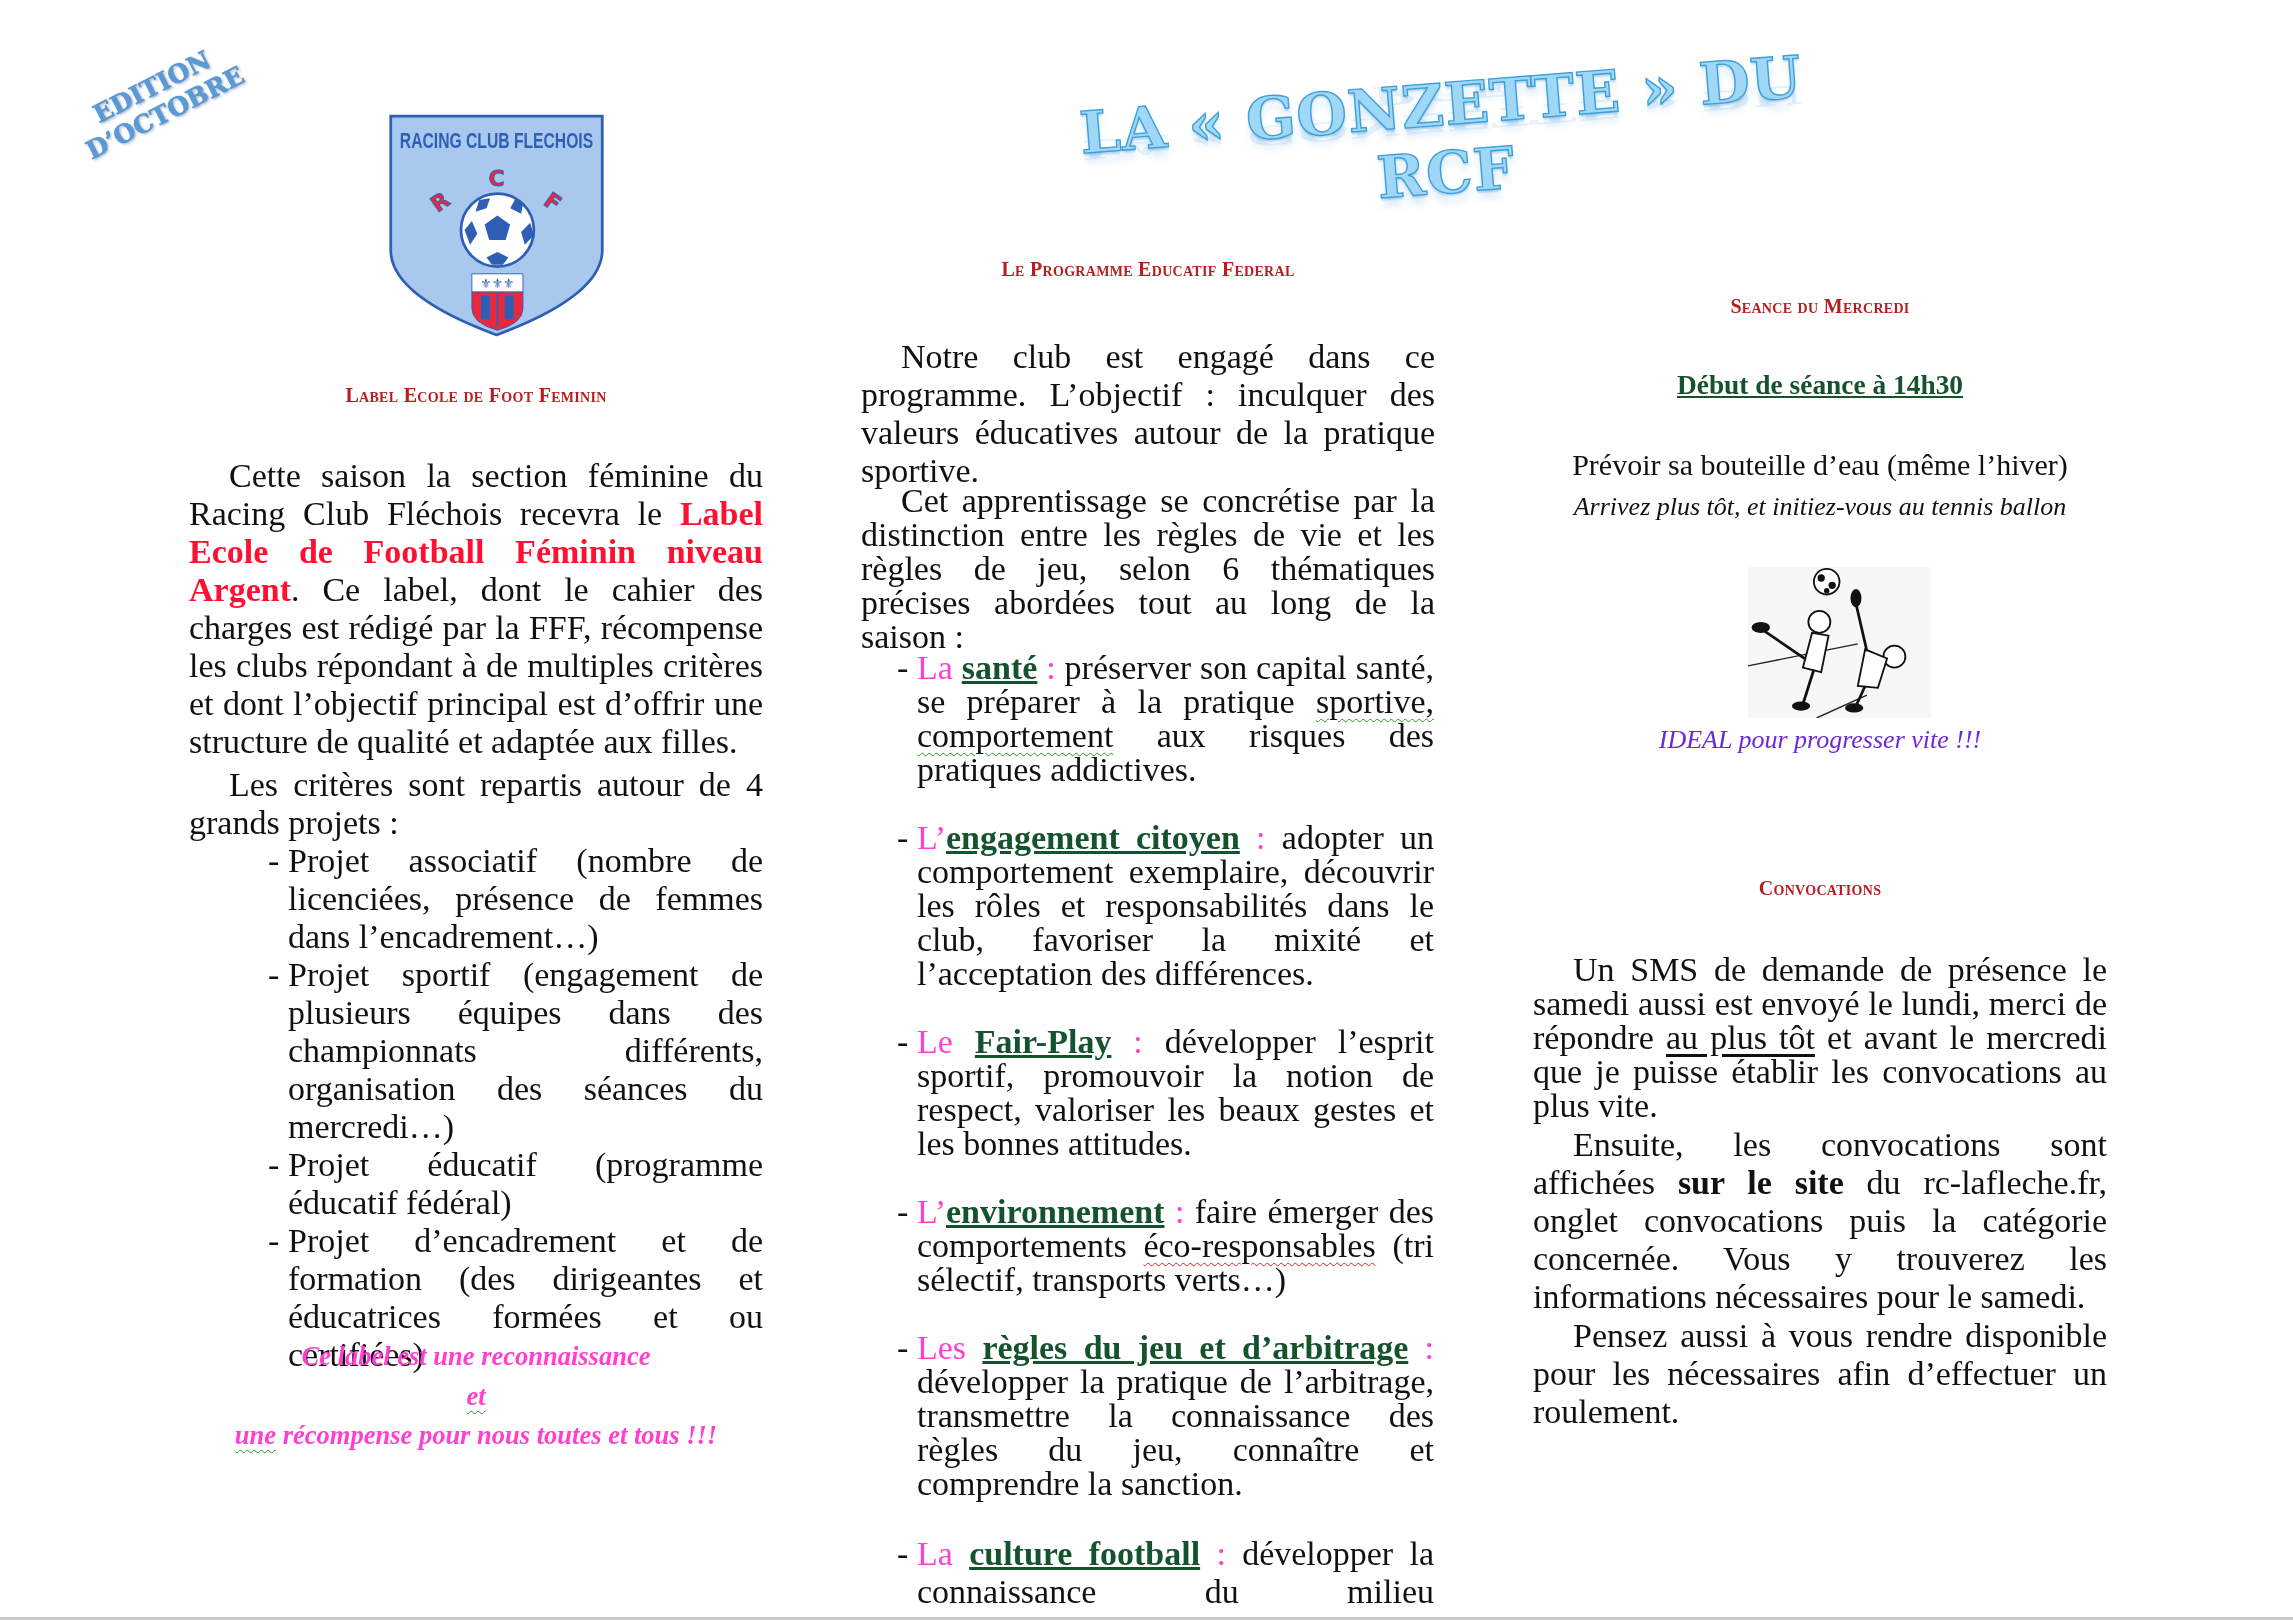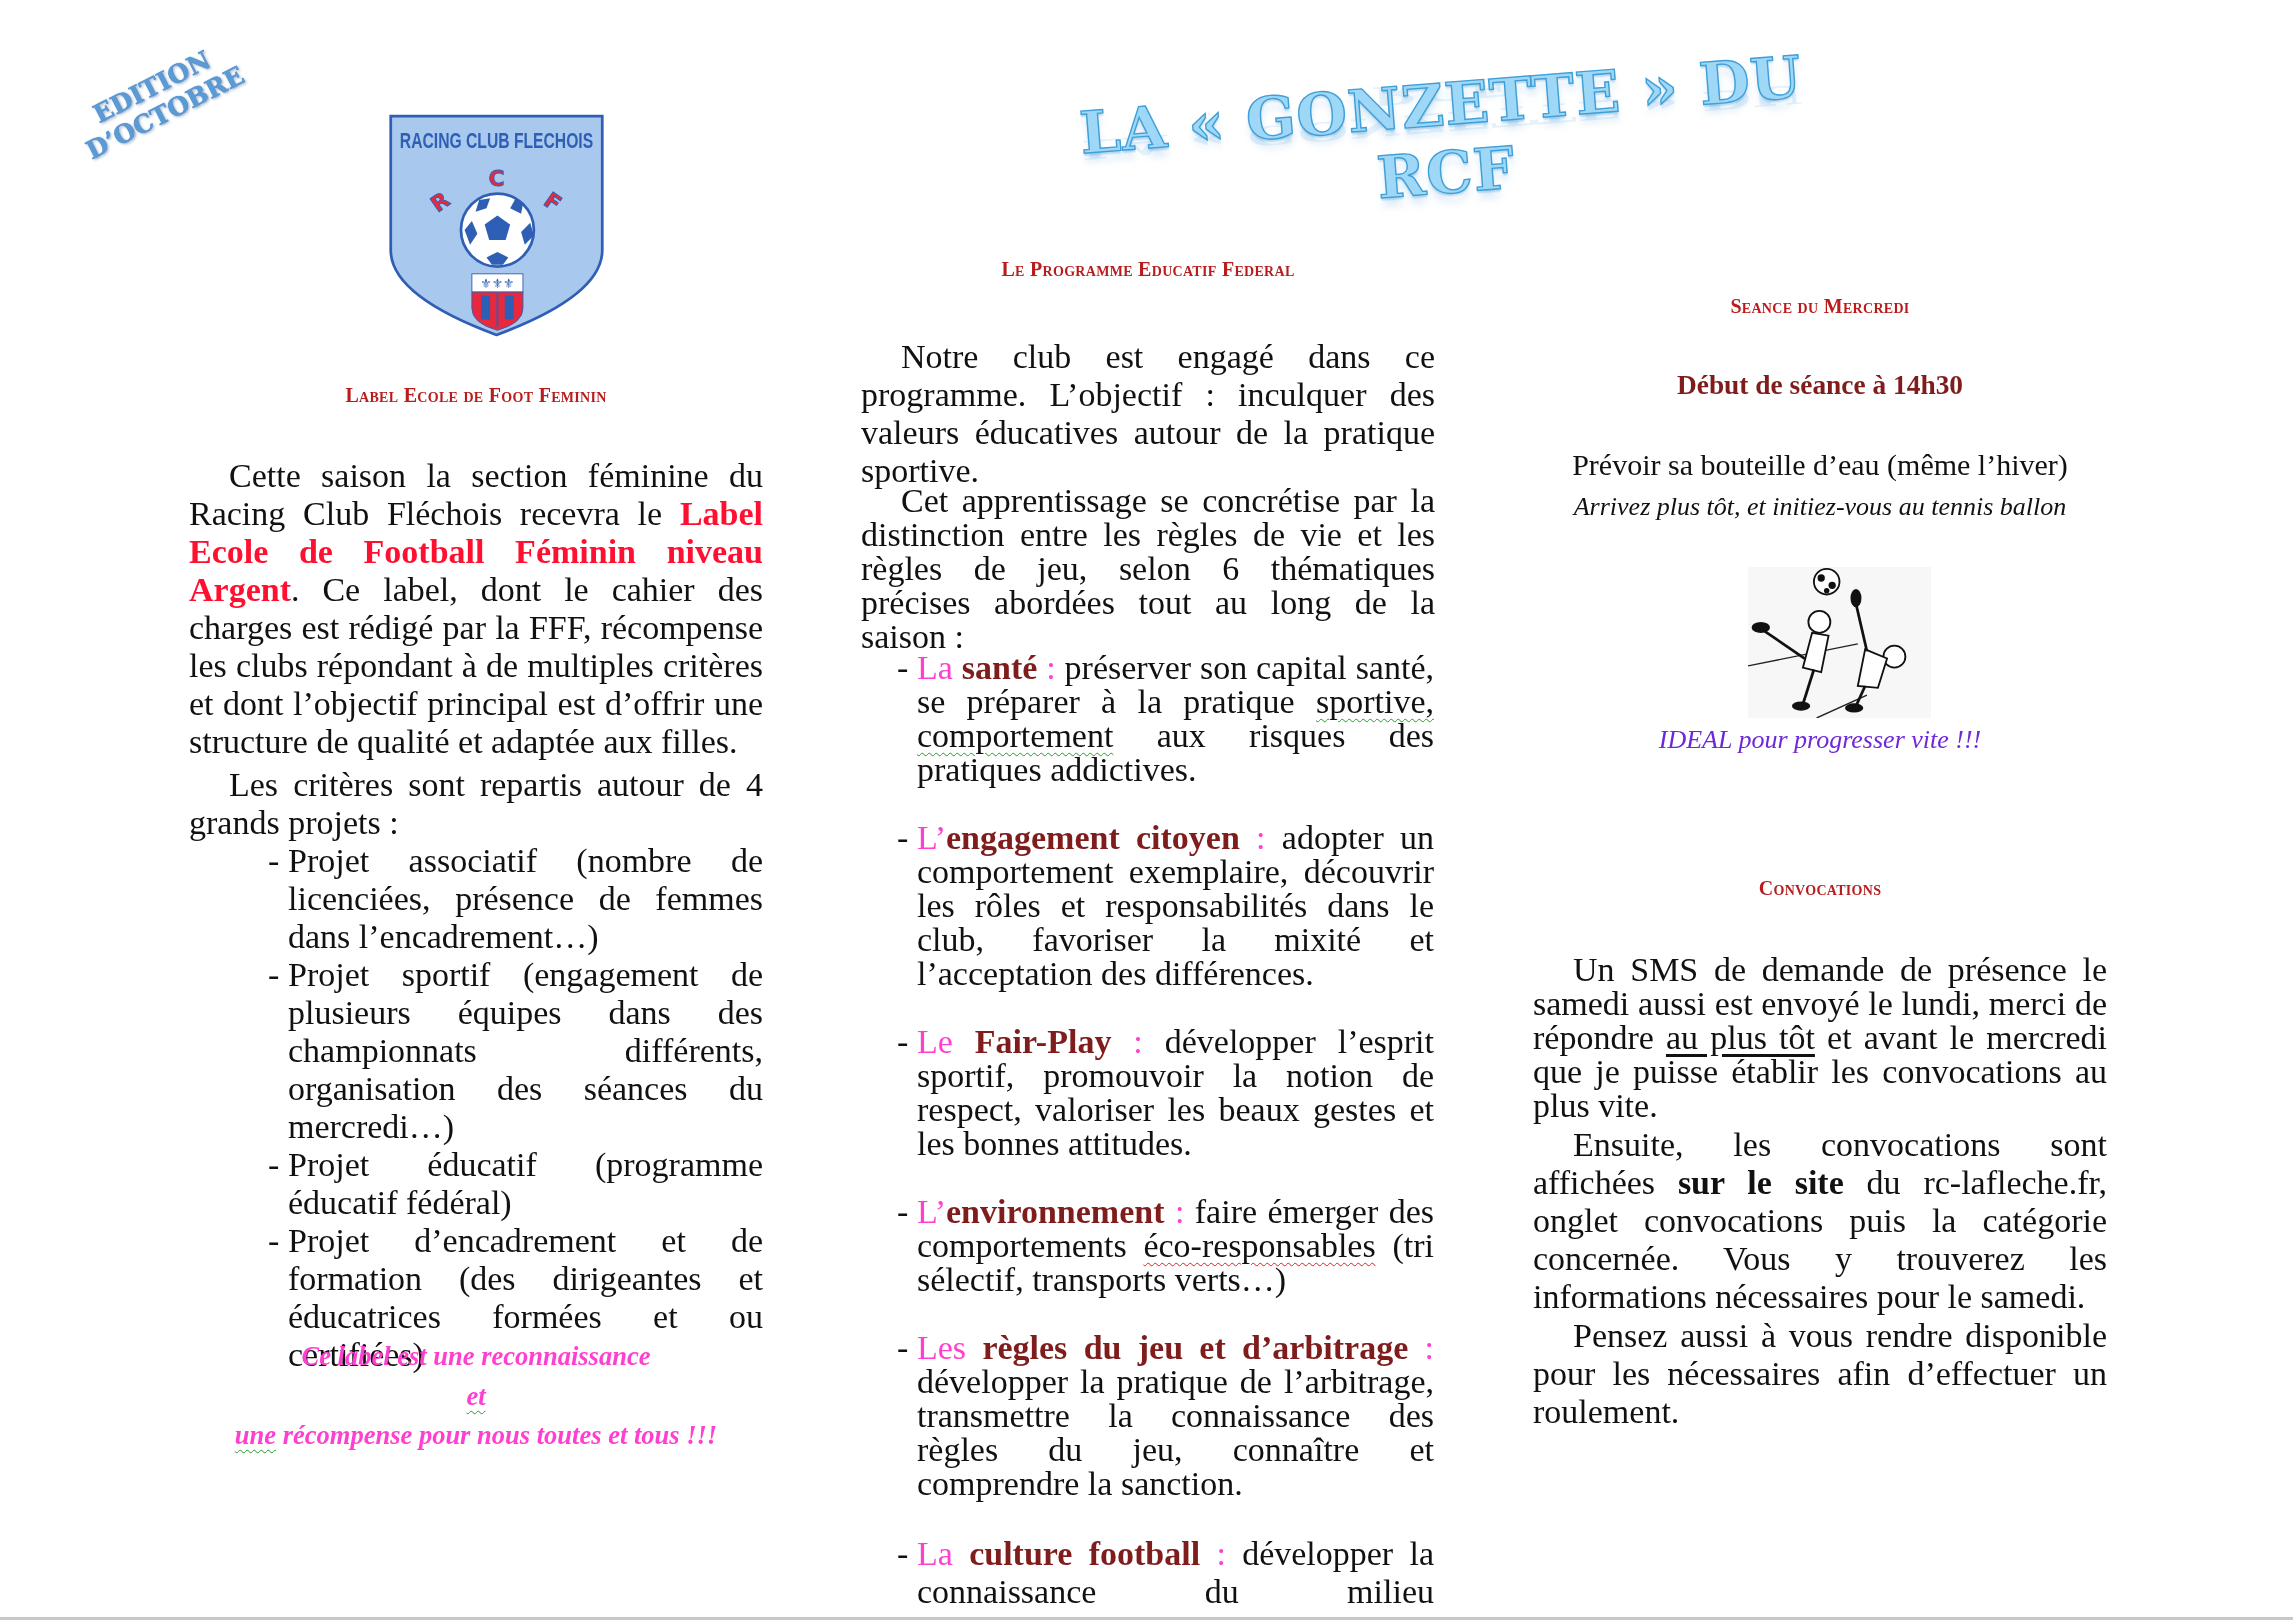--- a/index.html
+++ b/index.html
@@ -38,21 +38,21 @@
     position: absolute; text-align: center;
     font-family: "Liberation Serif", serif; font-weight: bold;
     color: #b91c1c; font-size: 20px; font-variant: small-caps; letter-spacing: 0.3px;
   }
   .para {
     position: absolute; font-size: 34px; line-height: 38px; text-align: justify;
   }
   .para p { margin: 0; text-indent: 40px; }
   .red-bold { color: #ff1030; font-weight: bold; }
   .pink { color: #ff3fd0; }
-  .pink-bold { color: #7f1d1d; font-weight: bold; }
+  .pink-bold { color: #14532d; font-weight: bold; text-decoration: underline; }
   .bullets { list-style: none; margin: 0; padding: 0; }
   .bullets li { position: relative; padding-left: 20px; text-align: justify; }
   .bullets li::before { content: "-"; position: absolute; left: 0; top: 0; }
   .squiggle-green { text-decoration: underline wavy #2a9a2a; text-decoration-thickness: 1.4px; text-underline-offset: 4.6px; }
   .squiggle-red { text-decoration: underline wavy #e02020; text-decoration-thickness: 1.4px; text-underline-offset: 4.6px; }
   .underline { text-decoration: underline; text-underline-offset: 4.6px; }
   .center-line { position: absolute; text-align: center; white-space: nowrap; }
   .bottom-rule { left: 0; top: 1617px; width: 2293px; height: 3.7px; background: #c8c8c8; }
   .illustration { left: 1748px; top: 567px; width: 183px; height: 151px; background: #f7f7f7; }
 </style>

